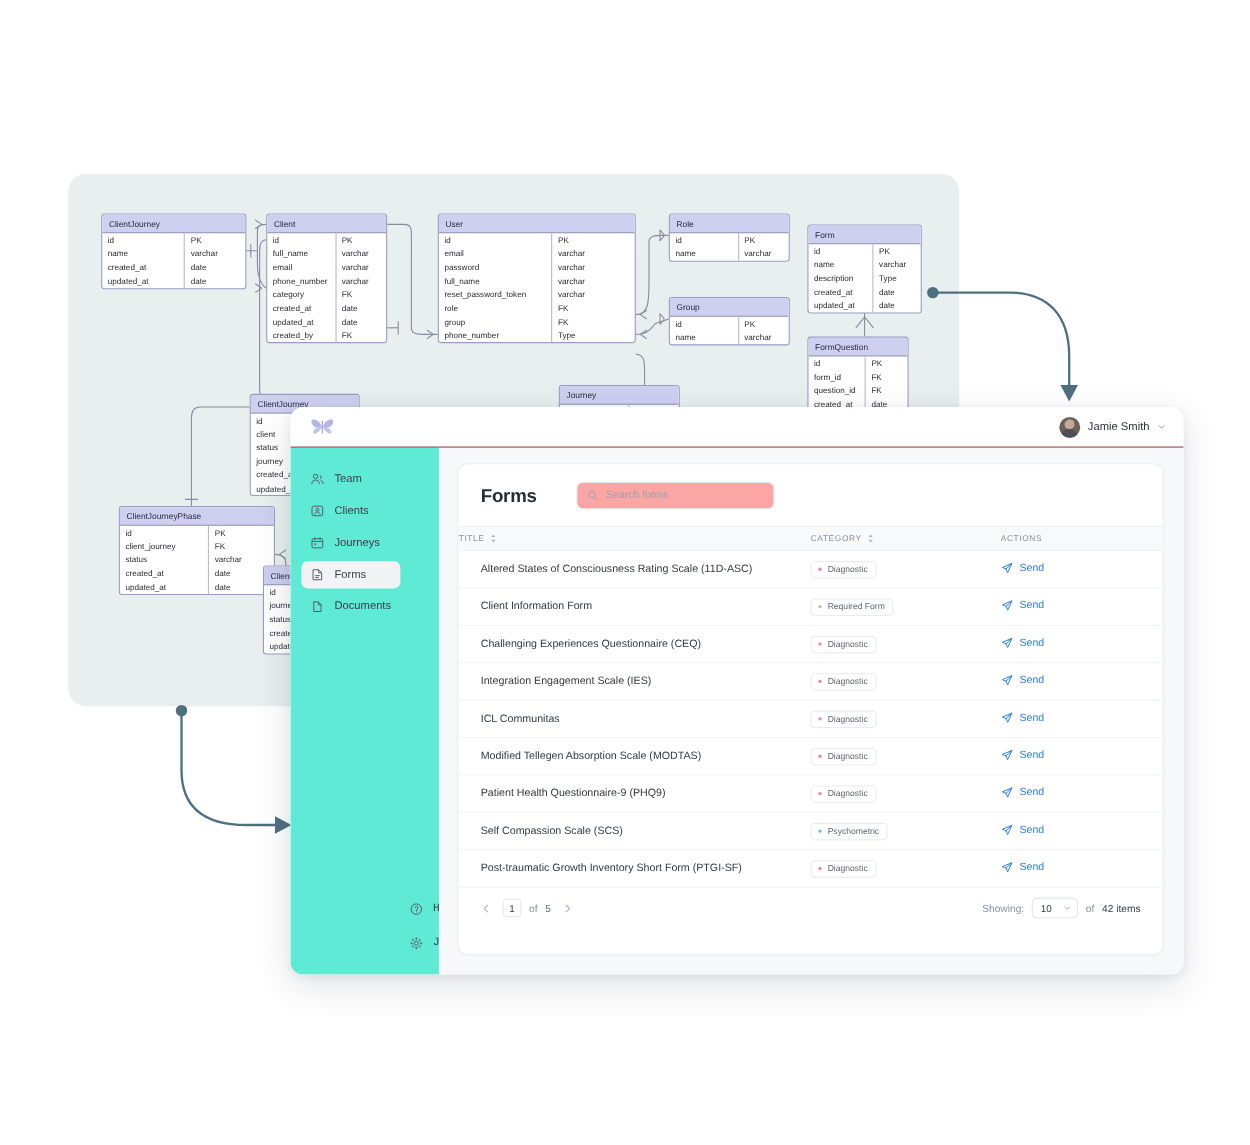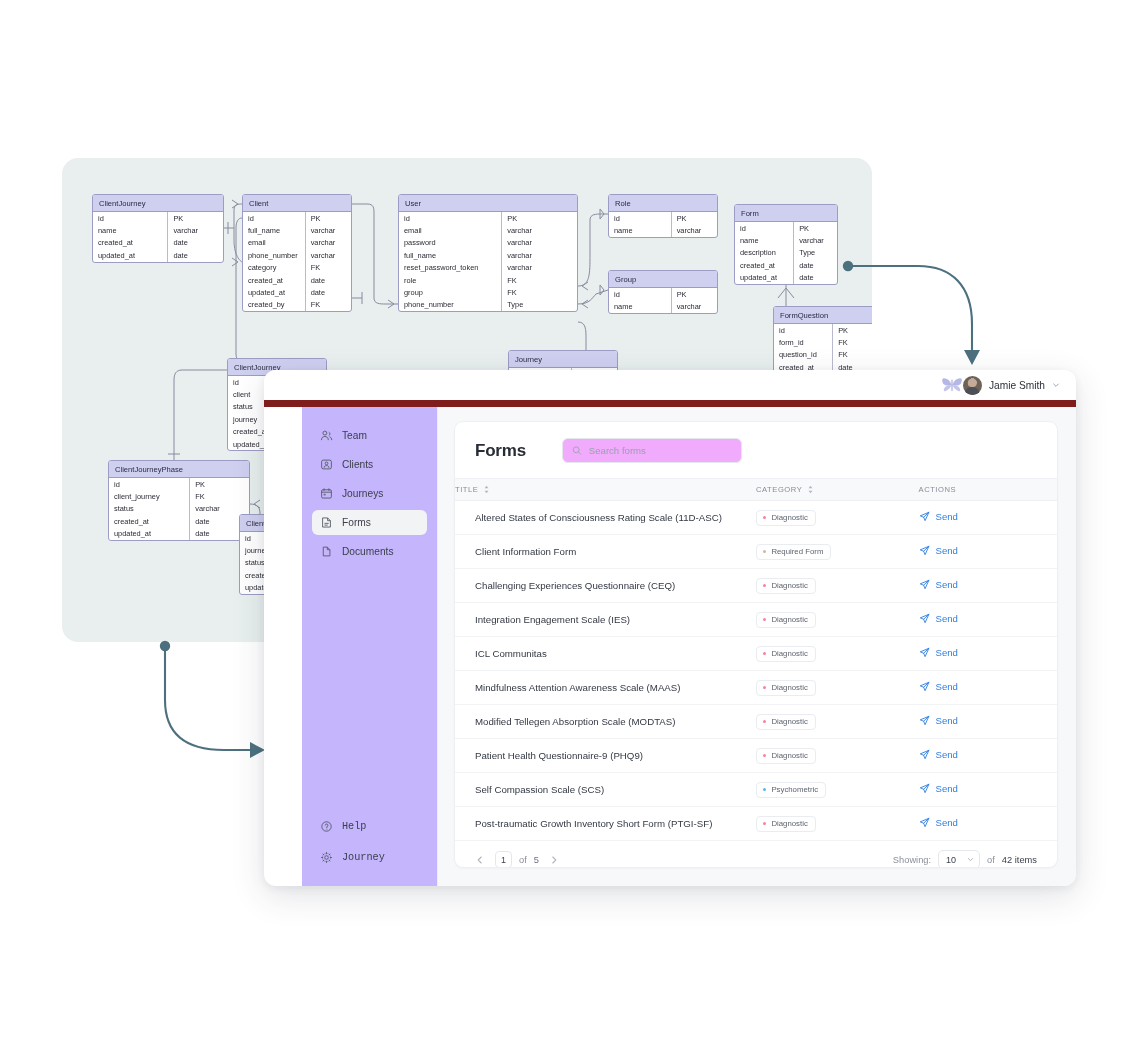--- a/index.html
+++ b/index.html
@@ -52,23 +52,23 @@
     position: absolute; left: 264px; top: 370px;
     width: 812px; height: 516px;
     background: #ffffff;
     border-radius: 12px;
     box-shadow: 0 10px 34px rgba(40,50,70,0.14), 0 2px 8px rgba(40,50,70,0.08);
     overflow: hidden;
     display: flex; flex-direction: column;
   }
   #app-topbar {
     height: 37px; flex: 0 0 37px;
-    display: flex; align-items: center; justify-content: flex-end;
+    display: flex; align-items: center; justify-content: space-between;
     padding: 0 16px 0 18px;
-    border-bottom: 7px solid #7f1d1d;
+    border-bottom: 1px solid #7f1d1d;
     background: #ffffff;
   }
   #brand-logo { width: 22px; height: 18px; display:flex; align-items:center; }
   #user-chip { display: flex; align-items: center; gap: 7px; cursor: pointer; }
   #avatar {
     width: 19px; height: 19px; border-radius: 50%;
     background: radial-gradient(circle at 50% 34%, #b8a79a 0 26%, #6e6157 27% 100%);
     overflow: hidden; position: relative;
   }
   #avatar::after {
@@ -81,24 +81,23 @@
   }
   #user-name { font-size: 10.2px; color: #2c3038; }
   .chev { width: 8px; height: 8px; color:#858b96; }
 
   #app-body { flex: 1; display: flex; min-height: 0; }
 
   
   #sidebar {
     width: 136px; flex: 0 0 136px;
     border-right: 1px solid #eceef1;
-    background: #c4b5fd;
-    display: flex; flex-direction: column;
+    background: #5eead4;
+    display: flex; flex-direction: row;
     padding: 16px 10px 14px 10px;
-    margin-left: 38px;
   }
   #nav-main { display:flex; flex-direction:column; gap: 4px; }
   #nav-bottom { margin-top: auto; display:flex; flex-direction:column; gap: 6px; padding-bottom: 2px; font-family: Liberation Mono, monospace; }
   .nav-item {
     display: flex; align-items: center; gap: 9px;
     height: 25px; padding: 0 8px;
     border-radius: 6px;
     font-size: 10.2px; color: #3a3f49;
     cursor: pointer; white-space: nowrap;
   }
@@ -112,21 +111,21 @@
     border-radius: 9px; display: flex; flex-direction: column; overflow: hidden;
     box-shadow: 0 1px 2px rgba(30,40,60,0.03);
   }
   #card-head {
     display: flex; align-items: center; gap: 36px;
     padding: 16px 18px 15px 20px;
   }
   #page-title { font-size: 17px; font-weight: bold; color: #272c35; letter-spacing: -0.2px; }
   #search-wrap {
     position: relative; width: 180px; height: 25px;
-    border: 1px solid #e4e7ec; border-radius: 6px; background: #f0abfc;
+    border: 1px solid #e4e7ec; border-radius: 6px; background: #fca5a5;
     display: flex; align-items: center; padding: 0 8px 0 9px; gap: 7px;
   }
   #search-input {
     border: none; outline: none; font-size: 9.6px; color: #3a3f49;
     background: transparent; width: 100%; font-family: "Liberation Sans", sans-serif;
   }
   #search-input::placeholder { color: #9aa1ac; }
 
   table#forms-table { width: 100%; border-collapse: collapse; table-layout: fixed; }
   #forms-table thead th {
@@ -350,21 +349,21 @@
           </div>
           <div class="er-row">
             <div class="er-col-a">created_at</div>
             <div class="er-col-b">date</div>
           </div>
           <div class="er-row">
             <div class="er-col-a">updated_at</div>
             <div class="er-col-b">date</div>
           </div>
         </div>
-        <div class="er-table" style="left: 711px; top: 148px; width: 104px;">
+        <div class="er-table" style="left: 672px; top: 148px; width: 92px;">
           <div class="er-title">FormQuestion</div>
           <div class="er-row">
             <div class="er-col-a">id</div>
             <div class="er-col-b">PK</div>
           </div>
           <div class="er-row">
             <div class="er-col-a">form_id</div>
             <div class="er-col-b">FK</div>
           </div>
           <div class="er-row">
@@ -689,34 +688,20 @@
                     </span></td>
                   <td><span class="send-link">
                       <svg class="plane" viewBox="0 0 14 14">
                         <path d="M12.6 1.6 L1.6 6.2 L5.9 7.9 L7.7 12.3 Z" fill="none" stroke="#2f7ee0" stroke-width="1.15" stroke-linejoin="round"></path>
                         <path d="M12.6 1.6 L5.9 7.9" fill="none" stroke="#2f7ee0" stroke-width="1.15" stroke-linecap="round"></path>
                       </svg>
                       <span>Send</span>
                     </span></td>
                 </tr>
                 <tr>
-                  <td class="cell-title">Mindfulness Attention Awareness Scale (MAAS)</td>
-                  <td><span class="badge">
-                      <span class="dot" style="background: rgb(242, 132, 158);"></span>
-                      <span>Diagnostic</span>
-                    </span></td>
-                  <td><span class="send-link">
-                      <svg class="plane" viewBox="0 0 14 14">
-                        <path d="M12.6 1.6 L1.6 6.2 L5.9 7.9 L7.7 12.3 Z" fill="none" stroke="#2f7ee0" stroke-width="1.15" stroke-linejoin="round"></path>
-                        <path d="M12.6 1.6 L5.9 7.9" fill="none" stroke="#2f7ee0" stroke-width="1.15" stroke-linecap="round"></path>
-                      </svg>
-                      <span>Send</span>
-                    </span></td>
-                </tr>
-                <tr>
                   <td class="cell-title">Modified Tellegen Absorption Scale (MODTAS)</td>
                   <td><span class="badge">
                       <span class="dot" style="background: rgb(242, 132, 158);"></span>
                       <span>Diagnostic</span>
                     </span></td>
                   <td><span class="send-link">
                       <svg class="plane" viewBox="0 0 14 14">
                         <path d="M12.6 1.6 L1.6 6.2 L5.9 7.9 L7.7 12.3 Z" fill="none" stroke="#2f7ee0" stroke-width="1.15" stroke-linejoin="round"></path>
                         <path d="M12.6 1.6 L5.9 7.9" fill="none" stroke="#2f7ee0" stroke-width="1.15" stroke-linecap="round"></path>
                       </svg>

